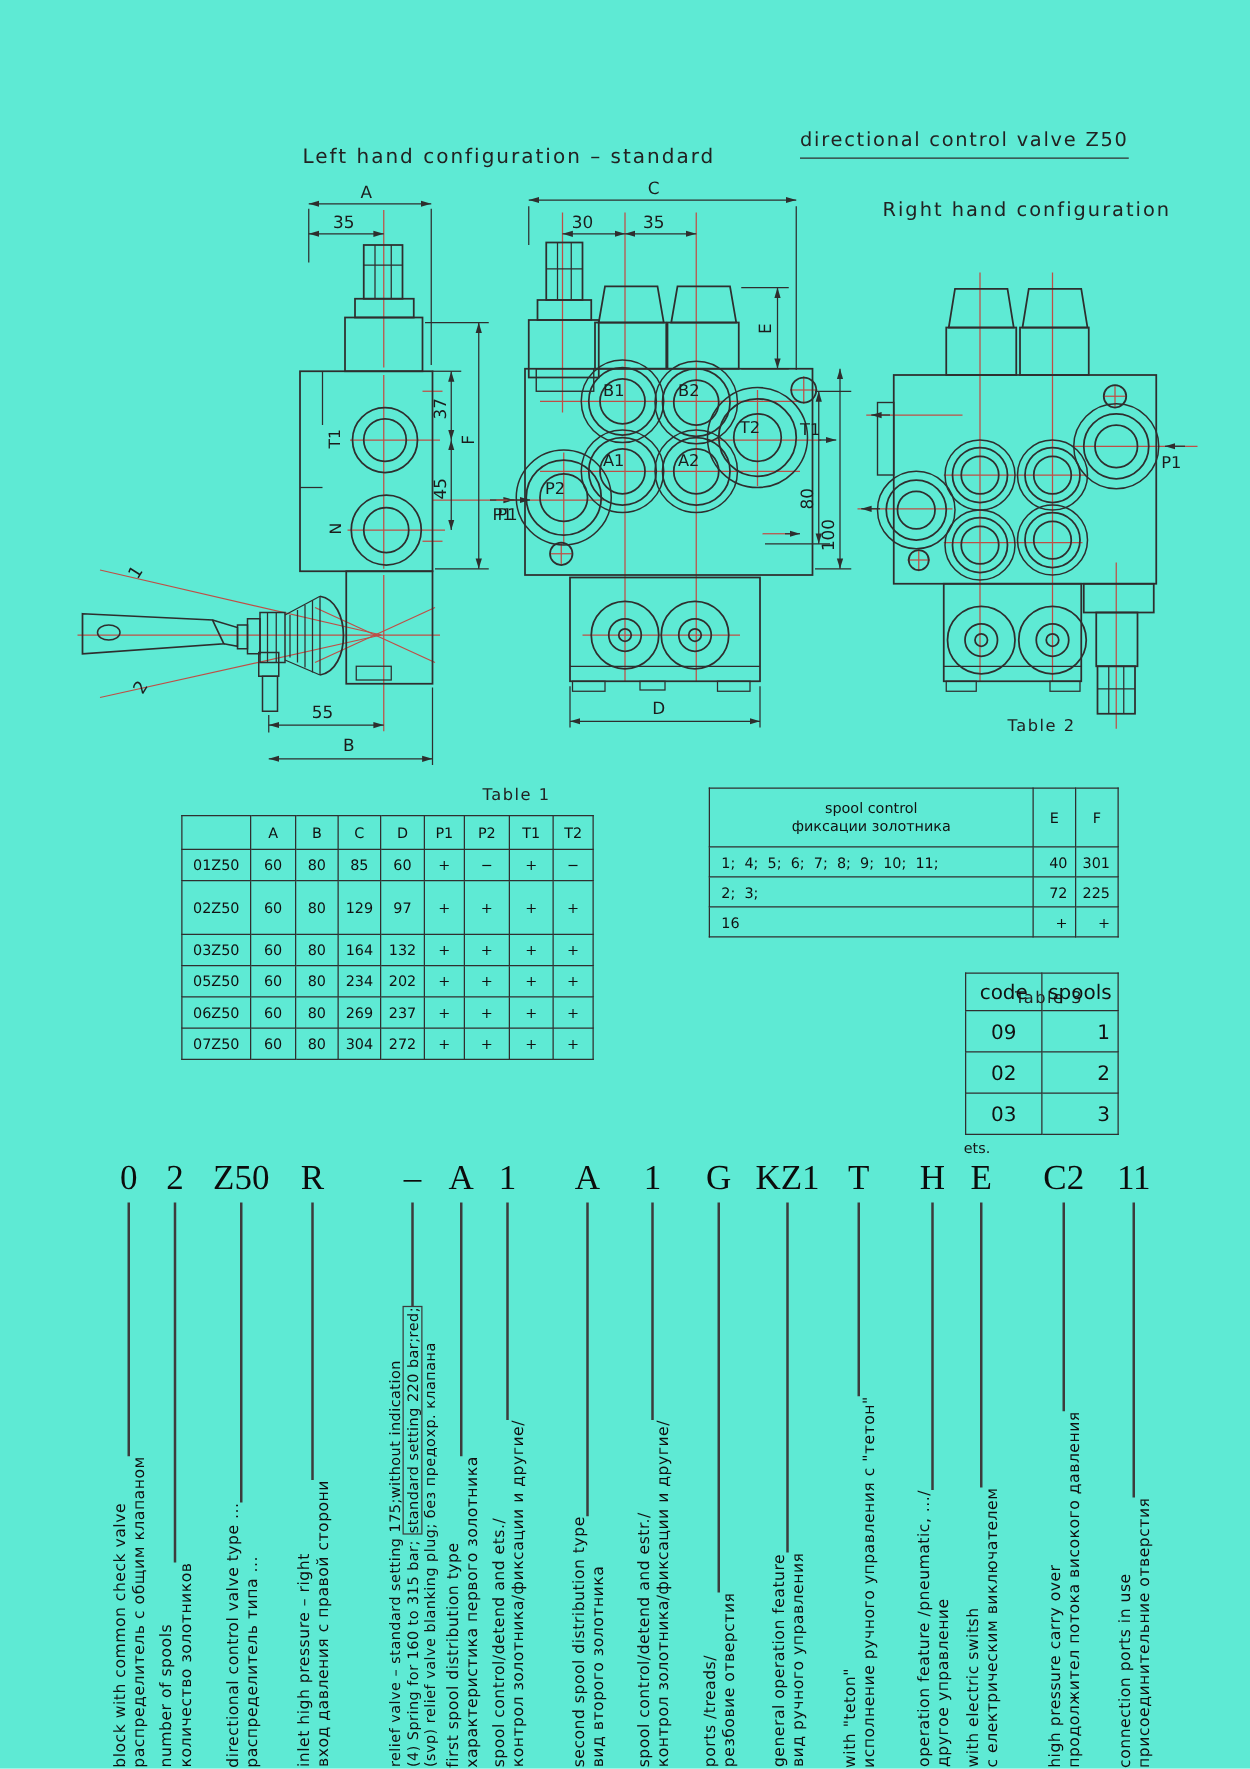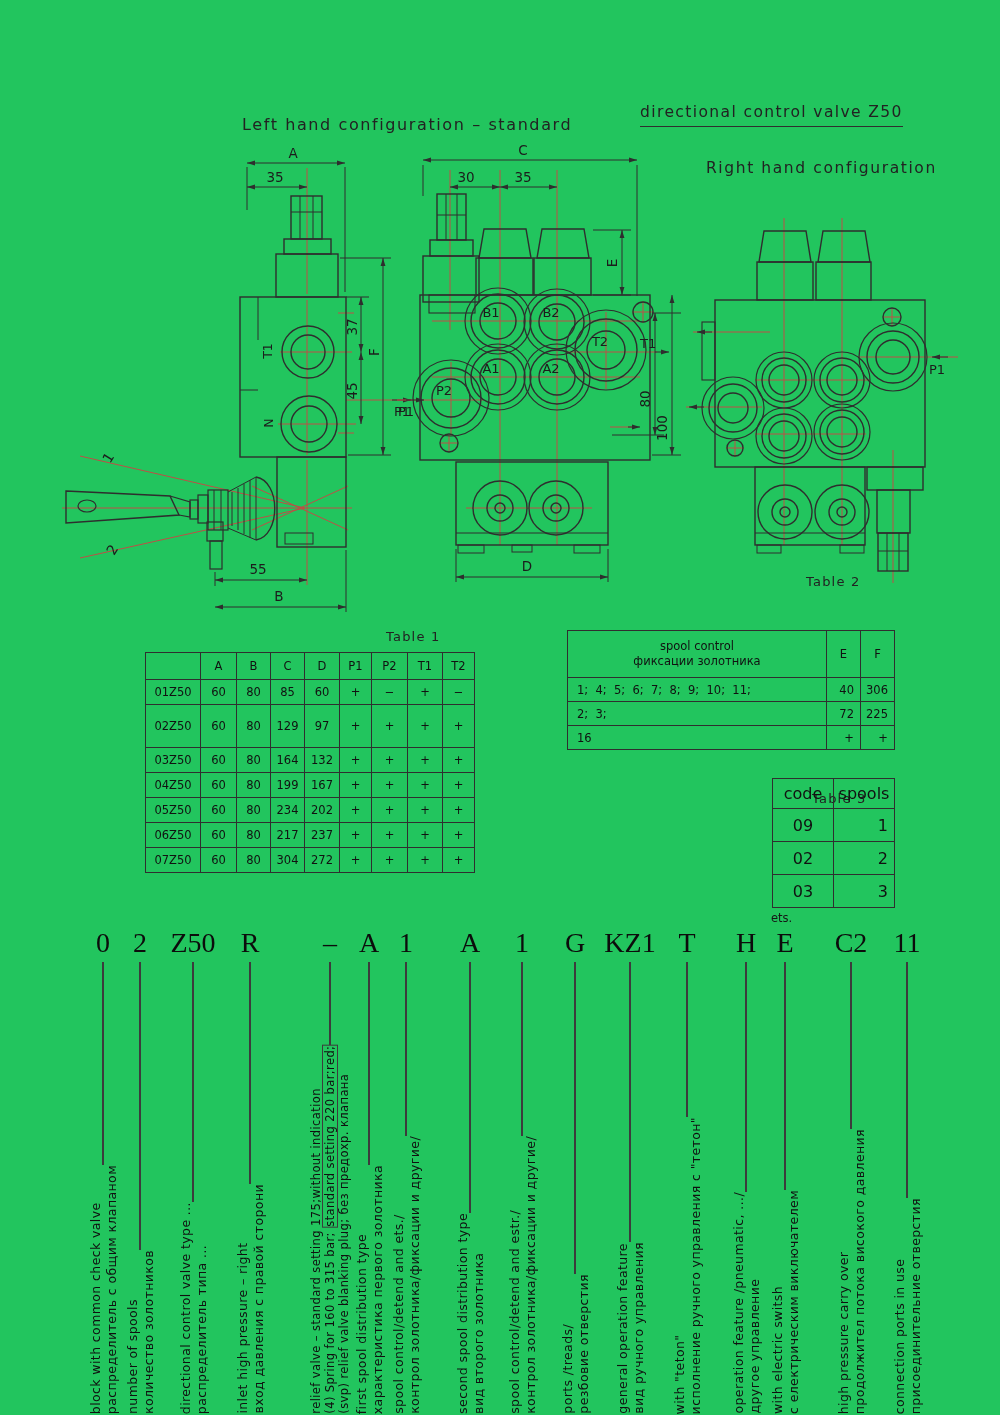--- a/index.html
+++ b/index.html
@@ -1,16 +1,16 @@
 <!DOCTYPE html>
 <html><head>
 <meta charset="utf-8">
 <style>
   html,body{margin:0;padding:0;background:#ffffff;}
-  .page{position:relative;width:1000px;height:1415px;background:#22c55e;overflow:hidden;
+  .page{position:relative;width:1000px;height:1415px;background:#5eead4;overflow:hidden;
         font-family:"DejaVu Sans",sans-serif;color:#161616;}
   .abs{position:absolute;}
   .title{font-size:16px;letter-spacing:1.6px;color:#222;white-space:nowrap;}
   .title-main{font-size:15.5px;letter-spacing:1.4px;color:#222;border-bottom:1.5px solid #2f2f2f;
               padding-bottom:5px;white-space:nowrap;}
   .caption{font-size:13px;letter-spacing:1.2px;color:#222;white-space:nowrap;}
   svg{position:absolute;left:0;top:0;}
   svg text{font-family:"DejaVu Sans",sans-serif;fill:#1c1c1c;stroke:none;}
 
   
@@ -364,46 +364,35 @@
           <td>60</td>
           <td>80</td>
           <td>164</td>
           <td>132</td>
           <td>+</td>
           <td>+</td>
           <td>+</td>
           <td>+</td>
     </tr>
     <tr style="height:25px">
-      <td>04Z50</td>
-          <td>60</td>
-          <td>80</td>
-          <td>199</td>
-          <td>167</td>
-          <td>+</td>
-          <td>+</td>
-          <td>+</td>
-          <td>+</td>
-    </tr>
-    <tr style="height:25px">
       <td>05Z50</td>
           <td>60</td>
           <td>80</td>
           <td>234</td>
           <td>202</td>
           <td>+</td>
           <td>+</td>
           <td>+</td>
           <td>+</td>
     </tr>
     <tr style="height:25px">
       <td>06Z50</td>
           <td>60</td>
           <td>80</td>
-          <td>217</td>
+          <td>269</td>
           <td>237</td>
           <td>+</td>
           <td>+</td>
           <td>+</td>
           <td>+</td>
     </tr>
     <tr style="height:25px">
       <td>07Z50</td>
           <td>60</td>
           <td>80</td>
@@ -424,21 +413,21 @@
       <th style="width:258px" class="t2head">
         <div>spool control</div>
         <div>фиксации золотника</div>
       </th>
       <th style="width:33px">E</th>
       <th style="width:33px">F</th>
     </tr>
     <tr style="height:24px">
       <td class="cell-left pre">1;  4;  5;  6;  7;  8;  9;  10;  11;</td>
       <td class="cell-right">40</td>
-      <td class="cell-right">306</td>
+      <td class="cell-right">301</td>
     </tr>
     <tr style="height:24px">
       <td class="cell-left pre">2;  3;</td>
       <td class="cell-right">72</td>
       <td class="cell-right">225</td>
     </tr>
     <tr style="height:24px">
       <td class="cell-left pre">16</td>
       <td class="cell-right">+</td>
       <td class="cell-right">+</td>

